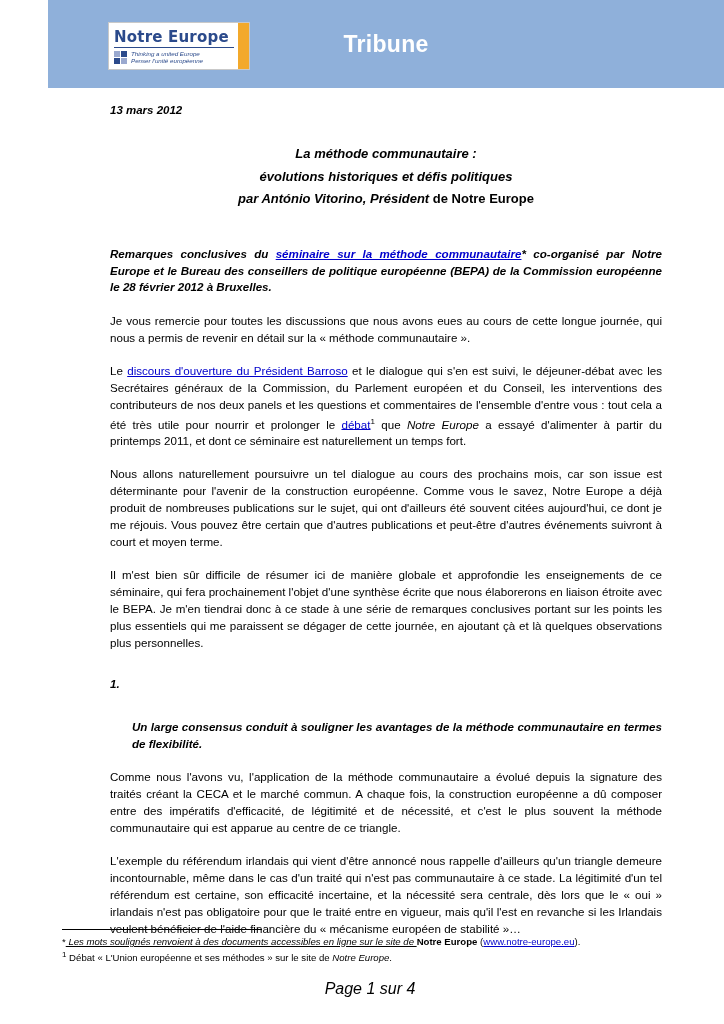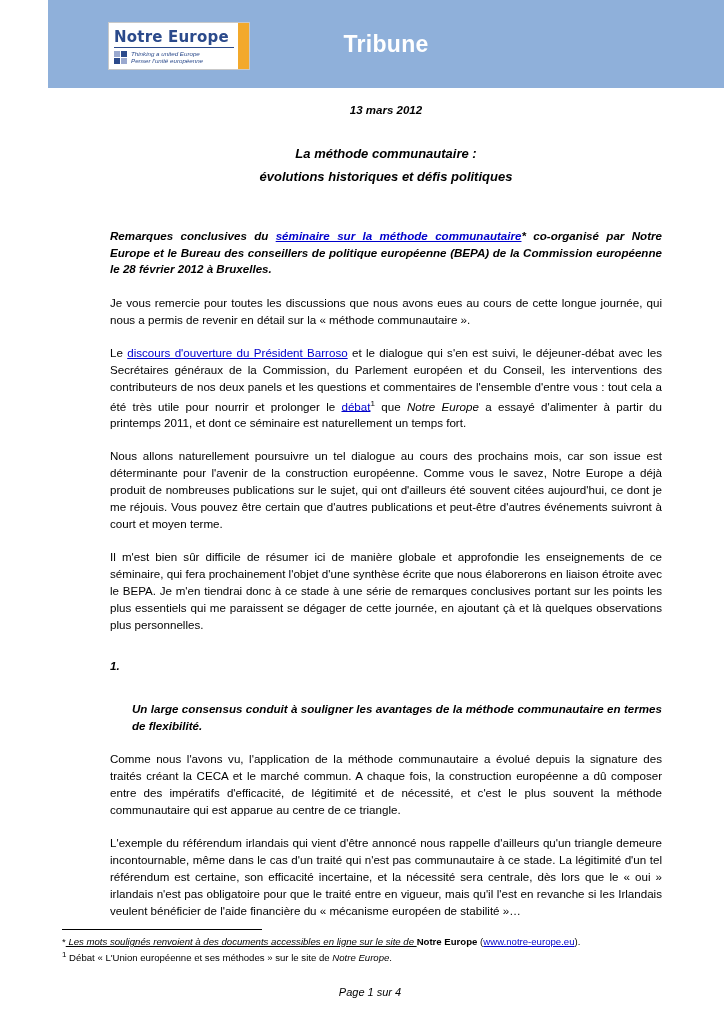--- a/index.html
+++ b/index.html
@@ -99,21 +99,21 @@
     letter-spacing: 0.3px;
   }
 
   
   .content {
     padding: 0 62px;
     box-sizing: border-box;
   }
   .doc-date {
     margin-top: 16px;
-    text-align: center;
+    text-align: left;
     font-size: 11.5px;
     font-weight: bold;
     font-style: italic;
   }
   .title-block {
     margin-top: 26px;
     text-align: center;
   }
   .doc-title-1, .doc-title-2 {
     font-size: 13px;
@@ -198,21 +198,21 @@
     color: #0000cc;
     text-decoration: underline;
   }
   .fn-bold { font-weight: bold; }
   .page-footer {
     position: absolute;
     left: 16px;
     right: 0;
     bottom: 26px;
     text-align: center;
-    font-size: 11px;
+    font-size: 16px;
     font-style: italic;
   }
 </style>
 </head>
 <body>
 
 <div class="page">
 
   <div class="header-band">
     <div class="logo-box">
@@ -237,20 +237,21 @@
     <div class="header-title">Tribune</div>
   </div>
 
   <div class="content">
 
     <div class="doc-date">13 mars 2012</div>
 
     <div class="title-block">
       <div class="doc-title-1">La méthode communautaire :</div>
       <div class="doc-title-2">évolutions historiques et défis politiques</div>
+      <div class="doc-byline"><span>par António Vitorino, Président </span><span class="nonitalic">de</span><span class="nonitalic"> Notre Europe</span></div>
     </div>
 
     <div class="abstract"><span>Remarques conclusives du </span><a href="#">séminaire sur la méthode communautaire</a><span>* co-organisé par Notre Europe et le Bureau des conseillers de politique européenne (BEPA) de la Commission européenne le 28 février 2012 à Bruxelles.</span></div>
 
     <p class="body">Je vous remercie pour toutes les discussions que nous avons eues au cours de cette longue journée, qui nous a permis de revenir en détail sur la « méthode communautaire ».</p>
 
     <p class="body"><span>Le </span><a href="#">discours d'ouverture du Président Barroso</a><span> et le dialogue qui s'en est suivi, le déjeuner-débat avec les Secrétaires généraux de la Commission, du Parlement européen et du Conseil, les interventions des contributeurs de nos deux panels et les questions et commentaires de l'ensemble d'entre vous : tout cela a été très utile pour nourrir et prolonger le </span><a href="#">débat</a><sup>1</sup><span> que </span><span class="ital">Notre Europe</span><span> a essayé d'alimenter à partir du printemps 2011, et dont ce séminaire est naturellement un temps fort.</span></p>
 
     <p class="body">Nous allons naturellement poursuivre un tel dialogue au cours des prochains mois, car son issue est déterminante pour l'avenir de la construction européenne. Comme vous le savez, Notre Europe a déjà produit de nombreuses publications sur le sujet, qui ont d'ailleurs été souvent citées aujourd'hui, ce dont je me réjouis. Vous pouvez être certain que d'autres publications et peut-être d'autres événements suivront à court et moyen terme.</p>
 

